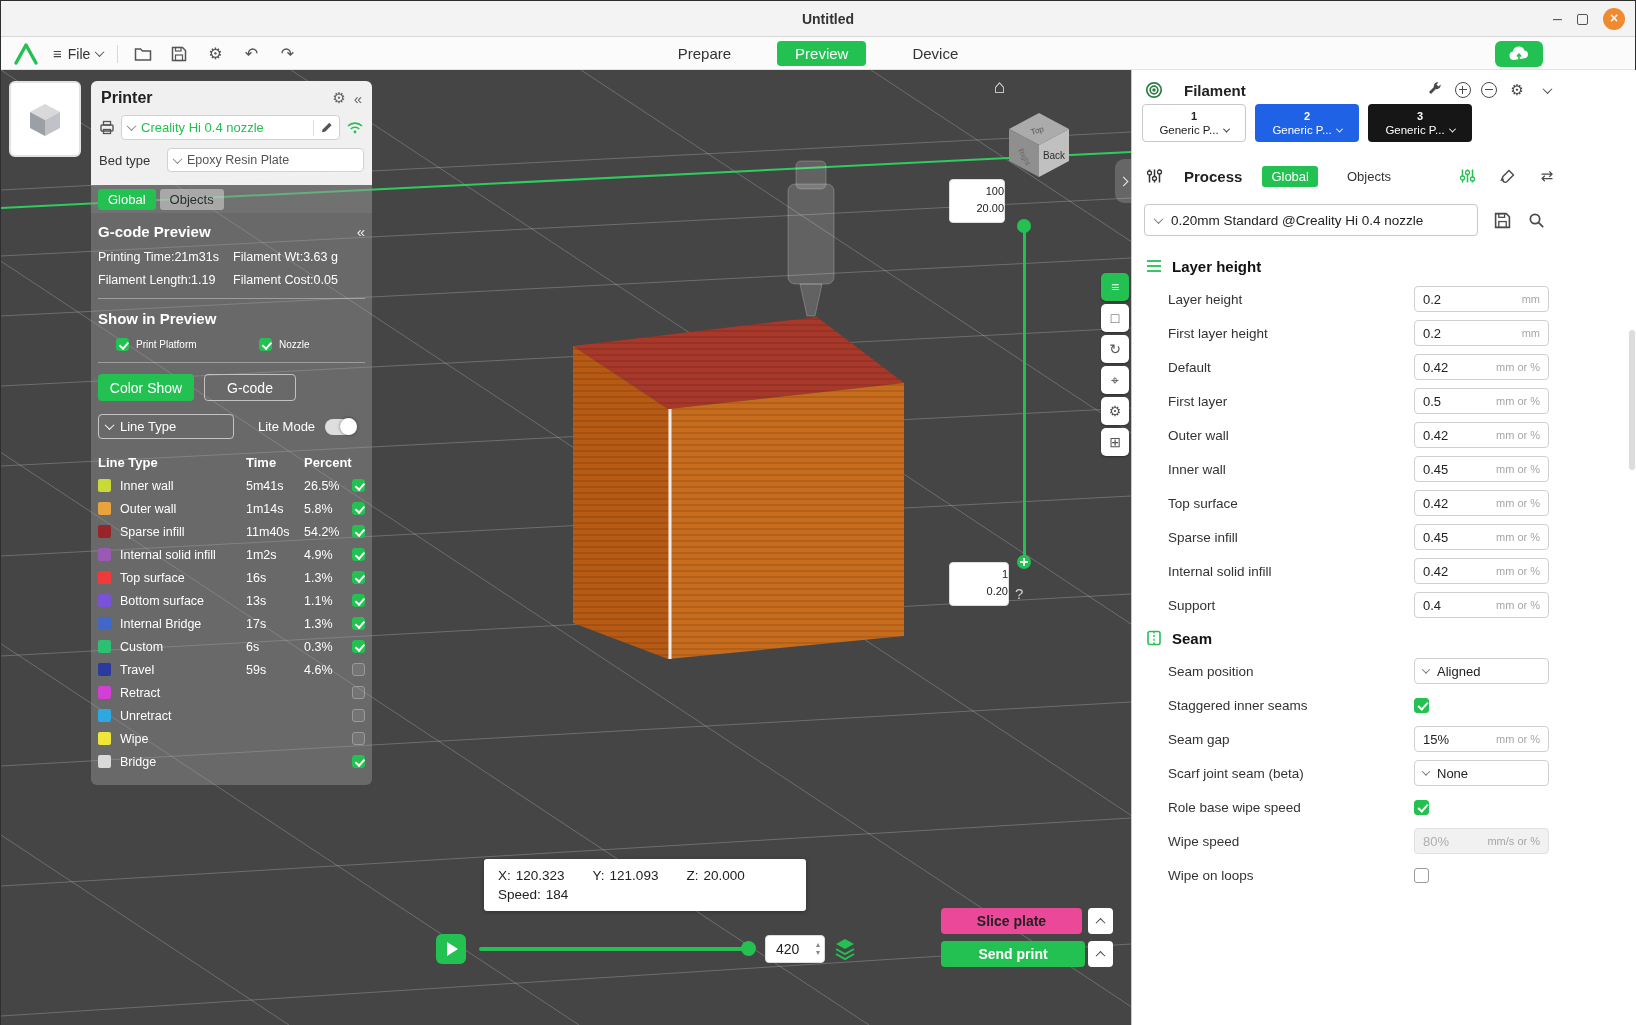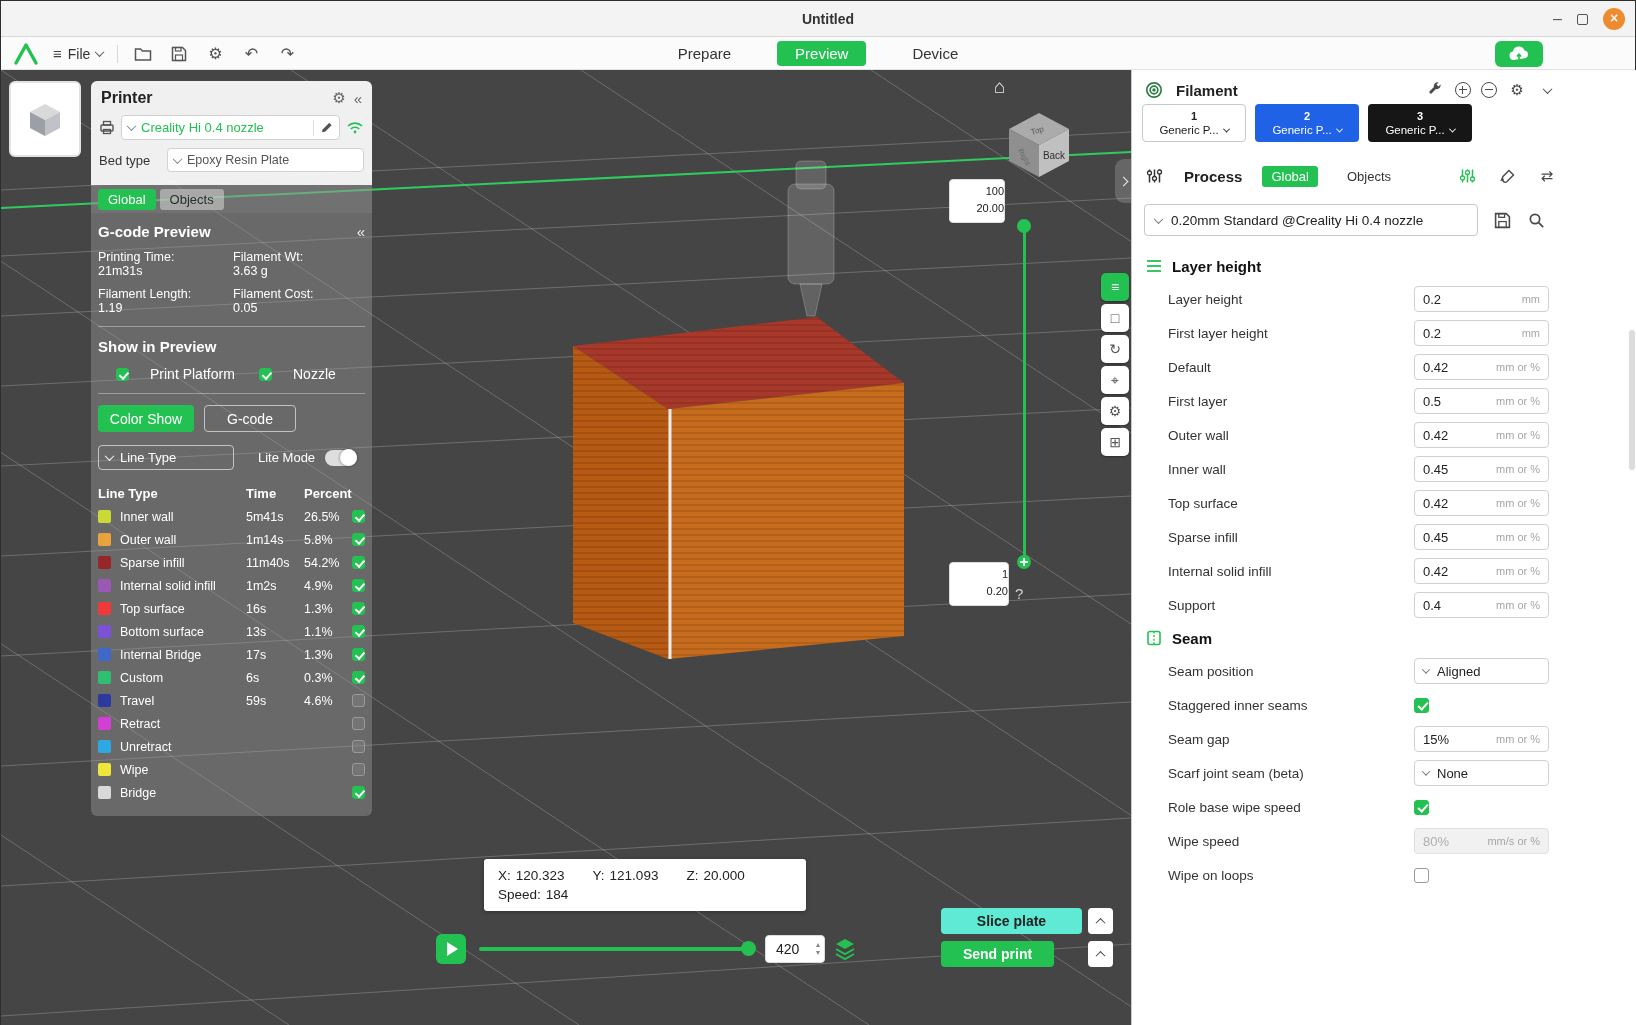--- a/index.html
+++ b/index.html
@@ -75,25 +75,25 @@
             align-items:center; gap:6px; padding:0 6px; color:#555; font-size:12.5px; }
   .lp-tabs { height:28px; background:rgba(150,150,150,.55); display:flex; align-items:center; gap:4px; padding:0 7px; }
   .lp-tab { height:21px; padding:0 10px; font-size:13px; color:#2c2c2c; background:rgba(205,205,205,.6);
             border-radius:3px; display:flex; align-items:center; }
   .lp-tab.active { background:#23c152; color:#fff; }
   .lp-dark { background:rgba(160,160,160,.40); border-radius:0 0 6px 6px; padding:10px 7px 12px 7px; color:#fff; }
   .gp-head { display:flex; align-items:center; }
   .gp-title { font-size:15px; font-weight:bold; flex:1; }
   .gp-coll { font-size:15px; color:#eee; }
   .gp-stats { display:grid; grid-template-columns:135px auto; row-gap:9px; margin-top:10px; font-size:12.5px; }
-  .stat { white-space:nowrap; display:flex;flex-direction:column; }
+  .stat { white-space:nowrap; display:flex; }
   .lp-hr { border:none; border-top:1px solid rgba(255,255,255,.35); margin:11px 0; }
   .sip-title { font-size:15px; font-weight:bold; }
   .sip-row { display:flex; align-items:center; margin-top:11px; }
-  .sip-item { display:flex; align-items:center; gap:21px; font-size:14px;padding-left:18px; }
+  .sip-item { display:flex; align-items:center; gap:7px; font-size:10px;padding-left:18px; }
   .sip-item:first-child { width:143px; }
   .btn-row { display:flex; align-items:center; gap:10px; margin-top:2px; }
   .btn-colorshow { width:96px; height:27px; background:#23c152; color:#fff; border-radius:4px; font-size:14px;
                    display:flex; align-items:center; justify-content:center; }
   .btn-gcode { width:92px; height:27px; border:1px solid #c2c2c2; color:#fff; border-radius:4px; font-size:14px;
                display:flex; align-items:center; justify-content:center; }
   .lt-row-ctl { display:flex; align-items:center; margin-top:13px; }
   .lt-dd { width:136px; height:25px; border:1px solid rgba(255,255,255,.6); border-radius:4px; display:flex;
            align-items:center; gap:7px; padding:0 7px; font-size:13px; color:#fff; }
   .lite-label { font-size:13px; margin-left:24px; margin-right:10px; }
@@ -137,33 +137,33 @@
               display:flex; align-items:center; justify-content:center; }
   .play-tri { width:0; height:0; border-left:11px solid #fff; border-top:7px solid transparent; border-bottom:7px solid transparent; margin-left:3px; }
   .pb-track { position:absolute; left:478px; top:877px; width:272px; height:4px; background:#23c152; border-radius:2px; }
   .pb-handle { position:absolute; left:740px; top:871px; width:15px; height:15px; border-radius:50%; background:#23c152; }
   .spinbox { position:absolute; left:764px; top:865px; width:60px; height:28px; background:#fff; border:1px solid #ddd;
              border-radius:4px; display:flex; align-items:center; padding:0 4px 0 10px; }
   .spinval { flex:1; font-size:14px; color:#222; }
   .spinarrows { display:flex; flex-direction:column; line-height:8px; font-size:8px; color:#888; }
   .layers-ico { position:absolute; left:832px; top:867px; }
 
-  .slice-btn { position:absolute; left:940px; top:838px; width:141px; height:26px; background:#5eead4; border-radius:4px;
+  .slice-btn { position:absolute; left:940px; top:838px; width:141px; height:26px; background:#ec4899; border-radius:4px;
                font-size:14px; font-weight:bold; color:#222; display:flex; align-items:center; justify-content:center; }
   .slice-caret { position:absolute; left:1087px; top:838px; width:25px; height:26px; background:#fff; border-radius:4px;
                  display:flex; align-items:center; justify-content:center; color:#444; }
-  .send-btn { position:absolute; left:940px; top:871px; width:113px; height:26px; background:#23c152; border-radius:4px;
+  .send-btn { position:absolute; left:940px; top:871px; width:144px; height:26px; background:#23c152; border-radius:4px;
               font-size:14px; font-weight:bold; color:#fff; display:flex; align-items:center; justify-content:center; }
   .send-caret { position:absolute; left:1087px; top:871px; width:25px; height:26px; background:#fff; border-radius:4px;
                 display:flex; align-items:center; justify-content:center; color:#444; }
 
   
   .rpanel { position:absolute; left:1130px; top:69px; width:506px; height:955px; background:#fff; border-left:1px solid #c9c9c9; }
   .fil-head { position:absolute; left:12px; top:8px; right:80px; height:24px; display:flex; align-items:center; gap:10px; }
-  .fil-title { font-size:15px; font-weight:bold; color:#222; flex:1; margin-left:2px; }
+  .fil-title { font-size:15px; font-weight:bold; color:#222; flex:1; margin-left:10px; }
   .hico { color:#4a4a4a; display:flex; align-items:center; justify-content:center; width:20px; height:20px; font-size:15px; }
   .icircle { width:16px; height:16px; border:1.5px solid #4a4a4a; border-radius:50%; position:relative; }
   .icircle::before { content:""; position:absolute; left:3px; right:3px; top:5.8px; height:1.6px; background:#4a4a4a; }
   .icircle.plus::after { content:""; position:absolute; top:3px; bottom:3px; left:5.8px; width:1.6px; background:#4a4a4a; }
 
   .chips { position:absolute; left:10px; top:34px; display:flex; gap:9px; }
   .chip { width:104px; height:38px; border-radius:4px; display:flex; flex-direction:column; align-items:center;
           justify-content:center; line-height:14px; }
   .chip.bordered { border:1px solid #c8c8c8; }
   .chip .num { font-size:11px; font-weight:bold; }

